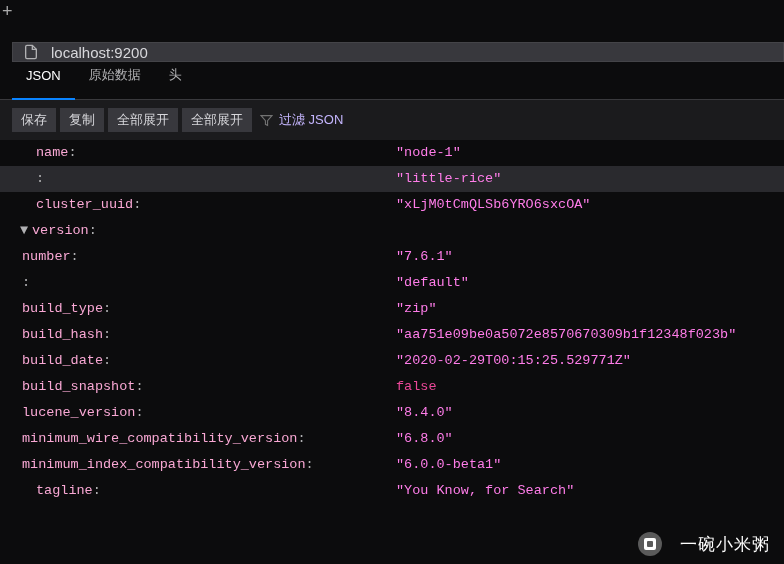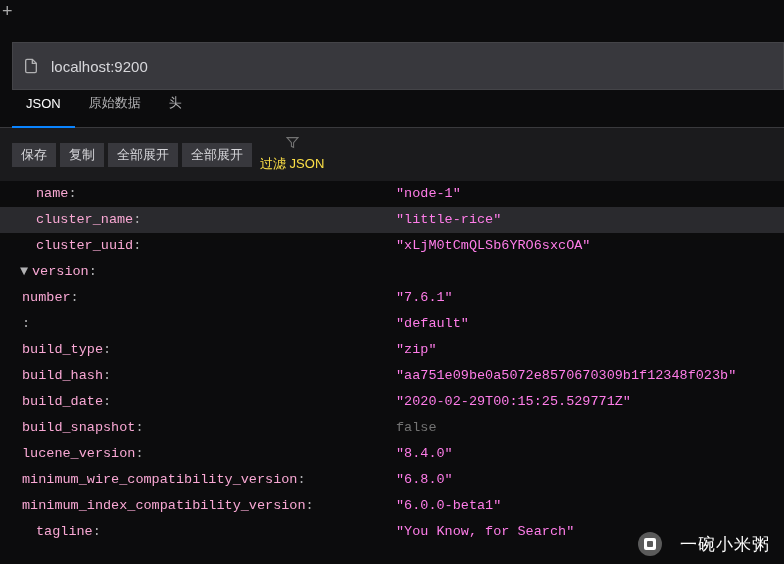--- a/index.html
+++ b/index.html
@@ -23,21 +23,21 @@
     color: #aaa;
     font-size: 18px;
     line-height: 1;
     cursor: pointer;
   }
   .addr-spacer { height: 20px; }
   .addr-bar {
     margin: 0 0 0 12px;
     background: #38383d;
     border: 1px solid #444448;
-    height: 48px;
+    height: 20px;
     display: flex;
     align-items: center;
     padding: 0 10px;
     gap: 12px;
   }
   .file-icon { width: 16px; height: 16px; }
   .url-text { color: #d7d7db; font-size: 15px; }
   .tabs-bar {
     display: flex;
     align-items: flex-end;
@@ -70,23 +70,22 @@
     font-size: 13px;
     padding: 3px 9px;
     border: none;
     cursor: pointer;
   }
   .filter-wrap {
     display: flex;
     align-items: center;
     gap: 6px;
     margin-left: 4px;
-    color: #fde047;
+    color: #c4b5fd;
     font-size: 13px;
-    flex-direction: column;
   }
   .funnel { width: 13px; height: 13px; }
   .json-body {
     font-family: Consolas, "Courier New", monospace;
     font-size: 13.5px;
     line-height: 26px;
     padding-bottom: 10px;
   }
   .row {
     display: flex;
@@ -95,21 +94,21 @@
     white-space: pre;
   }
   .row.hi { background: #2a2a2e; }
   .indent1 { padding-left: 36px; }
   .indent2 { padding-left: 22px; }
   .tw { width: 16px; display:inline-block; text-align:center; color:#b1b1b3; cursor:pointer;}
   .key-cell { color:#f9a8d4; }
   .colon { color:#b1b1b3; }
   .val-cell { position:absolute; left:396px; }
   .str  { color:#ff7de9; }
-  .bool { color:#737373; }
+  .bool { color:#ec4899; }
   .watermark {
     position: absolute;
     bottom: 8px;
     right: 14px;
     display: flex;
     align-items: center;
     gap: 18px;
     color: #fff;
     font-size: 17px;
     letter-spacing: 1px;
@@ -151,21 +150,21 @@
   <div class="filter-wrap">
     <svg class="funnel" viewBox="0 0 24 24" fill="none" stroke="#737373" stroke-width="2">
         <polygon points="22 3 2 3 10 12.46 10 19 14 21 14 12.46 22 3"></polygon>
       </svg>
     <span>过滤 JSON</span>
   </div>
 </div>
 
 <div class="json-body">
   <div class="row indent1"><span class="key-cell">name</span><span class="colon">:</span><span class="val-cell str">"node-1"</span></div>
-  <div class="row indent1 hi"><span class="key-cell">cluster_name</span><span class="colon">:</span><span class="val-cell str">"little-rice"</span></div>
+  <div class="row indent1 hi"><span class="colon">:</span><span class="val-cell str">"little-rice"</span></div>
   <div class="row indent1"><span class="key-cell">cluster_uuid</span><span class="colon">:</span><span class="val-cell str">"xLjM0tCmQLSb6YRO6sxcOA"</span></div>
   <div class="row" style="padding-left:16px;"><span class="tw">▼</span><span class="key-cell">version</span><span class="colon">:</span></div>
   <div class="row indent2"><span class="key-cell">number</span><span class="colon">:</span><span class="val-cell str">"7.6.1"</span></div>
   <div class="row indent2"><span class="colon">:</span><span class="val-cell str">"default"</span></div>
   <div class="row indent2"><span class="key-cell">build_type</span><span class="colon">:</span><span class="val-cell str">"zip"</span></div>
   <div class="row indent2"><span class="key-cell">build_hash</span><span class="colon">:</span><span class="val-cell str">"aa751e09be0a5072e8570670309b1f12348f023b"</span></div>
   <div class="row indent2"><span class="key-cell">build_date</span><span class="colon">:</span><span class="val-cell str">"2020-02-29T00:15:25.529771Z"</span></div>
   <div class="row indent2"><span class="key-cell">build_snapshot</span><span class="colon">:</span><span class="val-cell bool">false</span></div>
   <div class="row indent2"><span class="key-cell">lucene_version</span><span class="colon">:</span><span class="val-cell str">"8.4.0"</span></div>
   <div class="row indent2"><span class="key-cell">minimum_wire_compatibility_version</span><span class="colon">:</span><span class="val-cell str">"6.8.0"</span></div>

